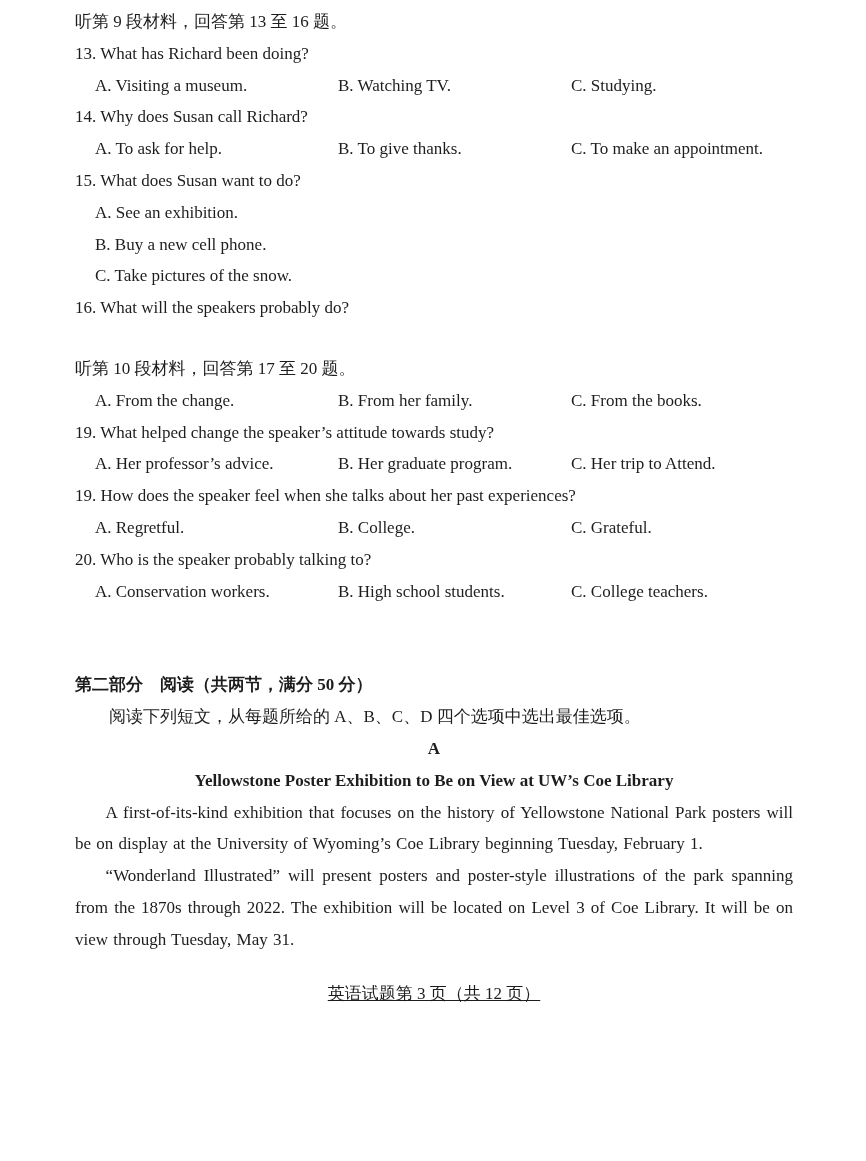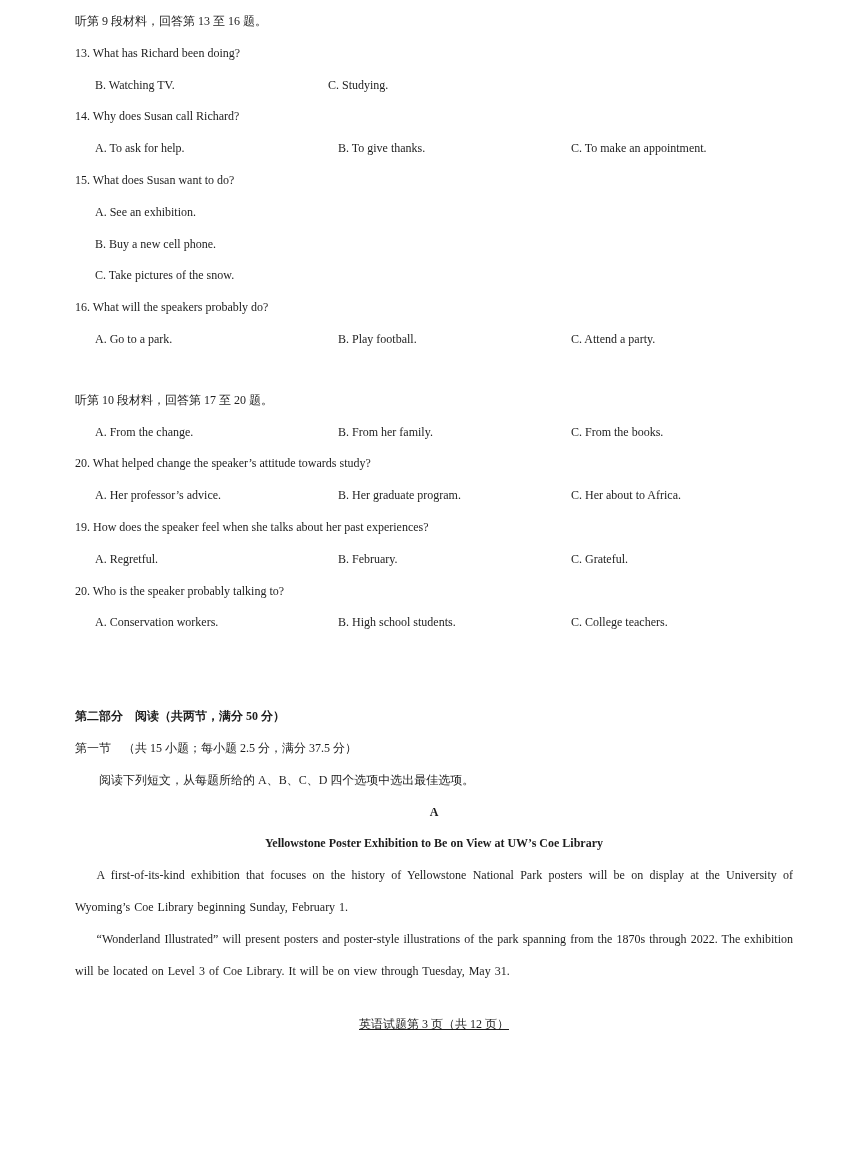--- a/index.html
+++ b/index.html
@@ -10,21 +10,21 @@
     background: #ffffff;
     overflow: hidden;
     font-family: "Liberation Serif", "DejaVu Serif", serif;
     color: #1d1d1d;
   }
   .content {
     position: absolute;
     left: 75px;
     right: 73px;
     top: 6px;
-    font-size: 12px;
+    font-size: 17px;
     line-height: 31.8px;
   }
   .cn-header { white-space: pre-wrap; }
   .q-text { white-space: pre-wrap; }
   .q-options { display: flex; padding-left: 20px; }
   .q-options .opt-0 { width: 243px; }
   .q-options .opt-1 { width: 233px; }
   .q-options .opt-2 { flex: 1; }
   .q-options-stacked .opt { display: block; padding-left: 20px; }
   .gap-small { height: 29px; }
@@ -48,20 +48,21 @@
 <body>
 
 <div class="page">
   <div class="content">
 
     <div class="cn-header">听第 9 段材料，回答第 13 至 16 题。</div>
 
     <div>
       <div class="q-text">13. What has Richard been doing?</div>
       <div class="q-options">
+        <span class="opt-0">A. Visiting a museum.</span>
         <span class="opt-1">B. Watching TV.</span>
         <span class="opt-2">C. Studying.</span>
       </div>
     </div>
 
     <div>
       <div class="q-text">14. Why does Susan call Richard?</div>
       <div class="q-options">
         <span class="opt-0">A. To ask for help.</span>
         <span class="opt-1">B. To give thanks.</span>
@@ -73,74 +74,68 @@
       <div class="q-text">15. What does Susan want to do?</div>
       <div class="q-options-stacked">
         <span class="opt">A. See an exhibition.</span>
         <span class="opt">B. Buy a new cell phone.</span>
         <span class="opt">C. Take pictures of the snow.</span>
       </div>
     </div>
 
     <div>
       <div class="q-text">16. What will the speakers probably do?</div>
-      <div class="q-options">
-        <span class="opt-0">A. Go to a park.</span>
-        <span class="opt-1">B. Play football.</span>
-        <span class="opt-2">C. Attend a party.</span>
-      </div>
     </div>
 
     <div class="gap-small"></div>
 
     <div class="cn-header">听第 10 段材料，回答第 17 至 20 题。</div>
 
     <div>
       <div class="q-options">
         <span class="opt-0">A. From the change.</span>
         <span class="opt-1">B. From her family.</span>
         <span class="opt-2">C. From the books.</span>
       </div>
     </div>
 
     <div>
-      <div class="q-text">20. What helped change the speaker’s attitude towards study?</div>
+      <div class="q-text">19. What helped change the speaker’s attitude towards study?</div>
       <div class="q-options">
         <span class="opt-0">A. Her professor’s advice.</span>
         <span class="opt-1">B. Her graduate program.</span>
-        <span class="opt-2">C. Her about to Africa.</span>
+        <span class="opt-2">C. Her trip to Attend.</span>
       </div>
     </div>
 
     <div>
       <div class="q-text">19. How does the speaker feel when she talks about her past experiences?</div>
       <div class="q-options">
         <span class="opt-0">A. Regretful.</span>
-        <span class="opt-1">B. February.</span>
+        <span class="opt-1">B. College.</span>
         <span class="opt-2">C. Grateful.</span>
       </div>
     </div>
 
     <div>
       <div class="q-text">20. Who is the speaker probably talking to?</div>
       <div class="q-options">
         <span class="opt-0">A. Conservation workers.</span>
         <span class="opt-1">B. High school students.</span>
         <span class="opt-2">C. College teachers.</span>
       </div>
     </div>
 
     <div class="gap-large"></div>
 
     <div class="part-header">第二部分　阅读（共两节，满分 50 分）</div>
-    <div>第一节　（共 15 小题；每小题 2.5 分，满分 37.5 分）</div>
     <div style="text-indent: 2em;">阅读下列短文，从每题所给的 A、B、C、D 四个选项中选出最佳选项。</div>
 
     <div class="center bold">A</div>
     <div class="center bold">Yellowstone Poster Exhibition to Be on View at UW’s Coe Library</div>
 
-    <div class="para">A first-of-its-kind exhibition that focuses on the history of Yellowstone National Park posters will be on display at the University of Wyoming’s Coe Library beginning Sunday, February 1.</div>
+    <div class="para">A first-of-its-kind exhibition that focuses on the history of Yellowstone National Park posters will be on display at the University of Wyoming’s Coe Library beginning Tuesday, February 1.</div>
     <div class="para">“Wonderland Illustrated” will present posters and poster-style illustrations of the park spanning from the 1870s through 2022. The exhibition will be located on Level 3 of Coe Library. It will be on view through Tuesday, May 31.</div>
 
     <div class="footer-line">英语试题第 3 页（共 12 页）</div>
 
   </div>
 </div>
 
 </body></html>

